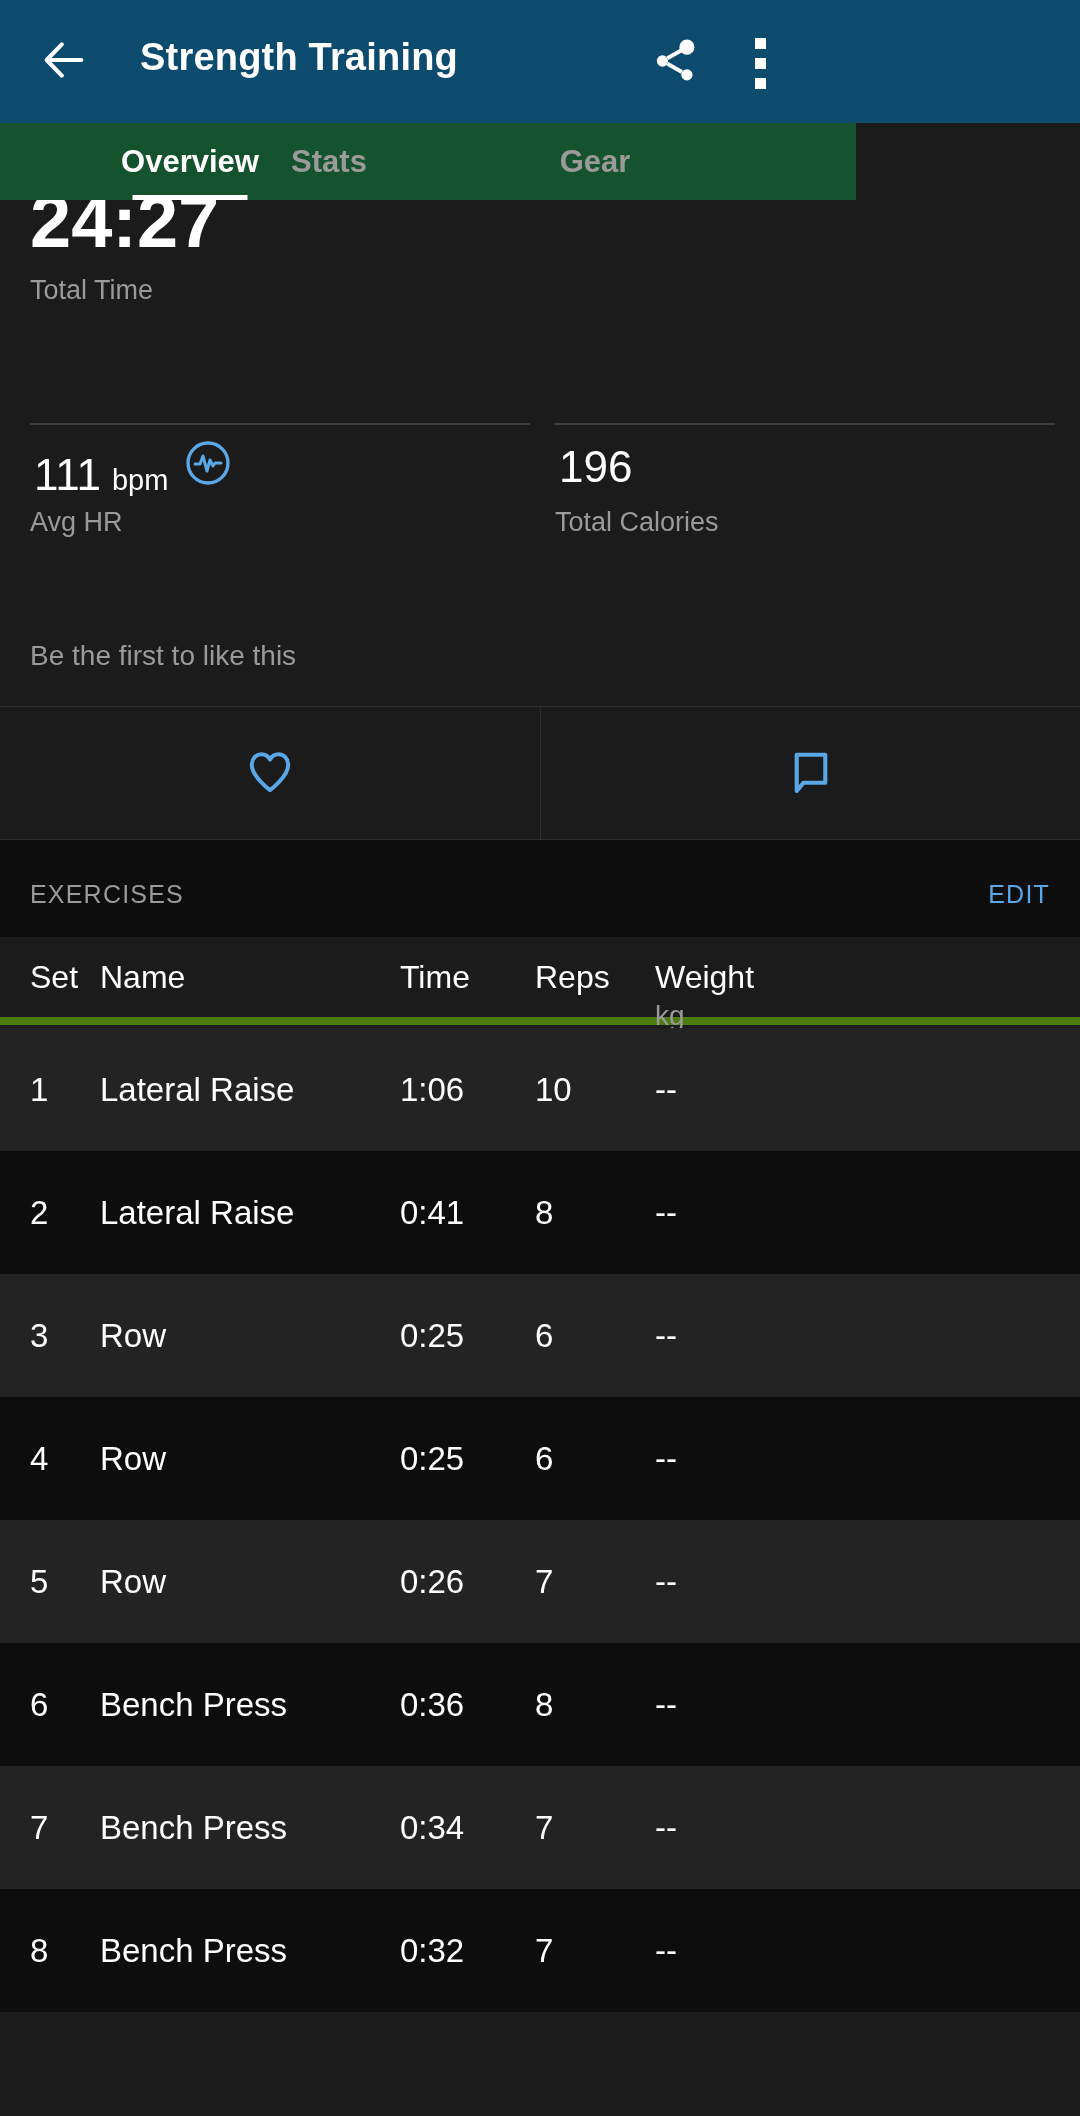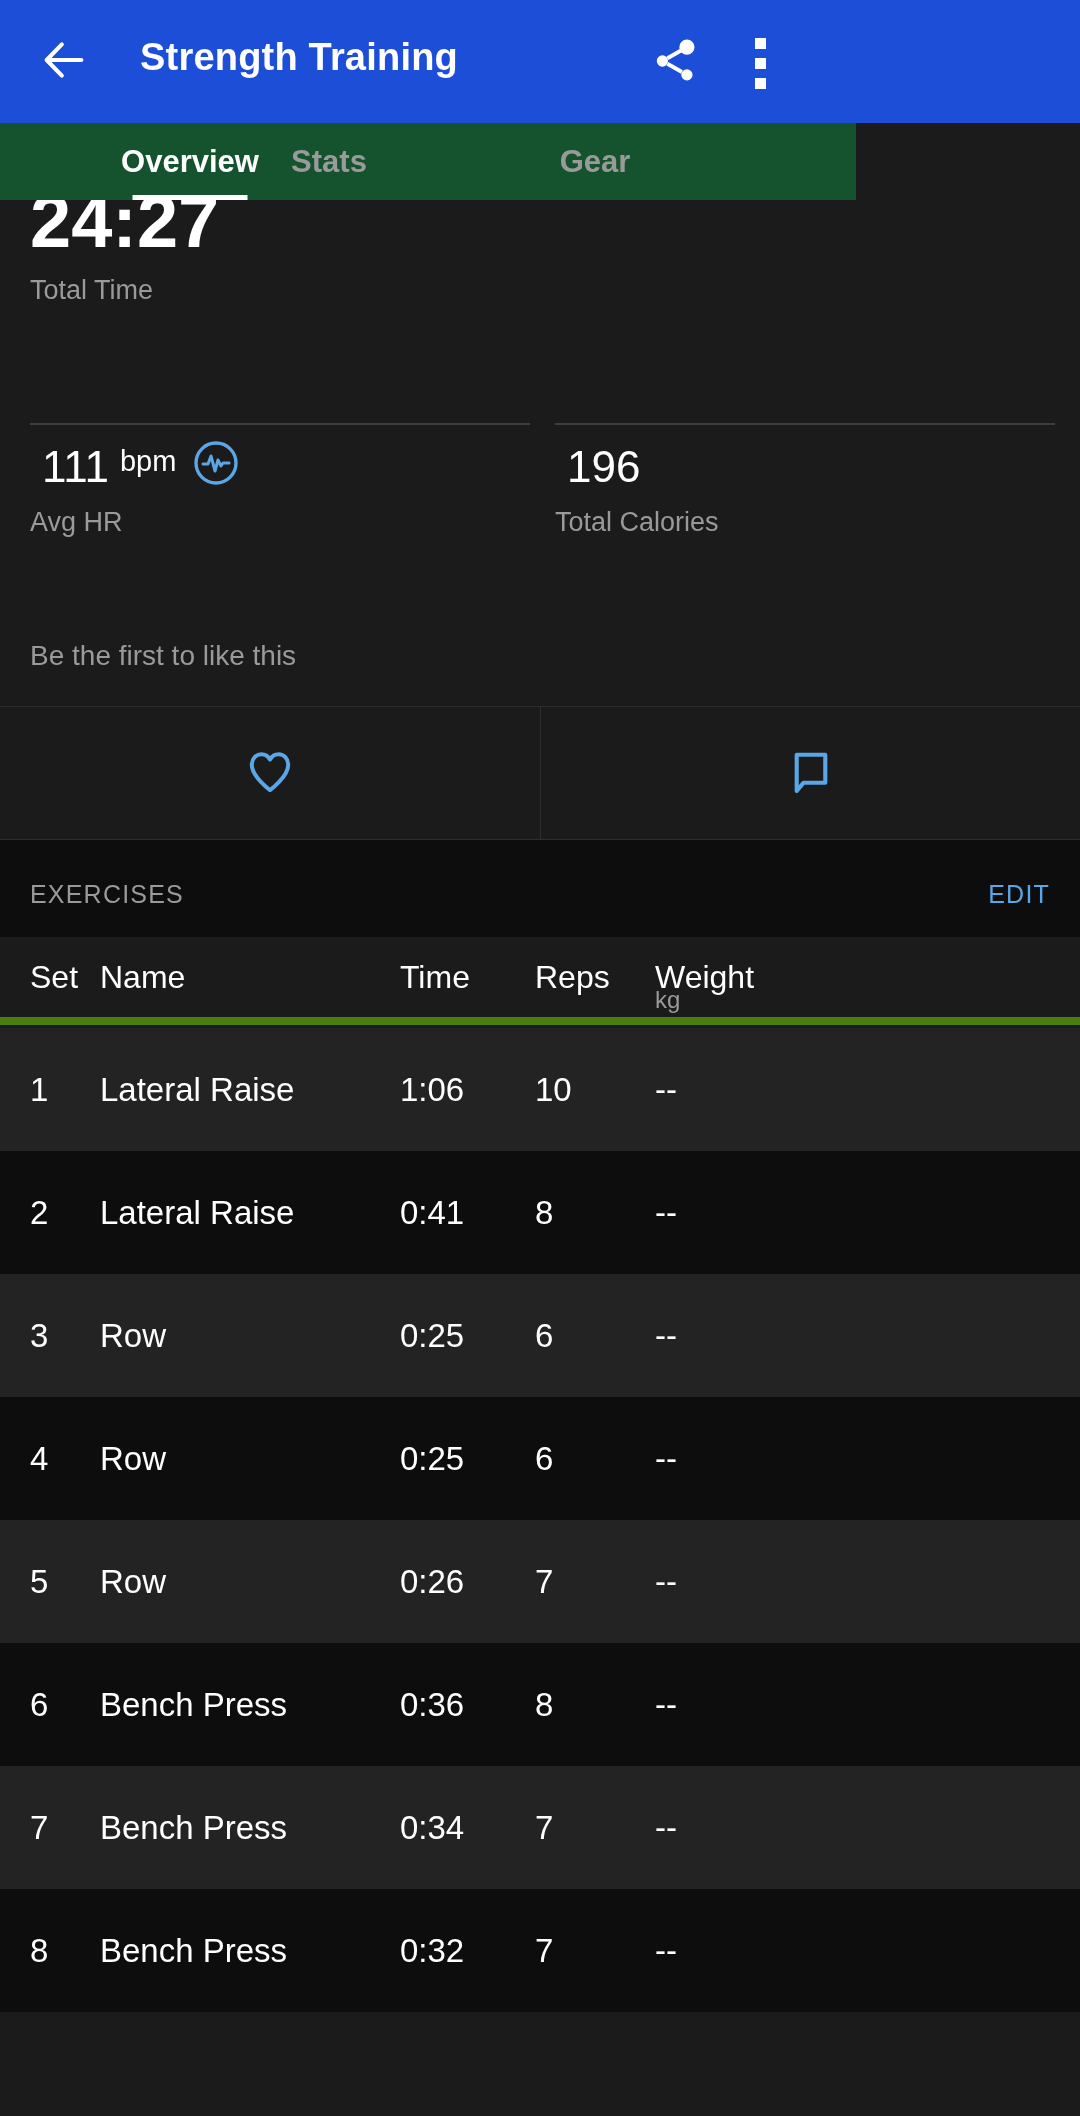--- a/index.html
+++ b/index.html
@@ -6,21 +6,21 @@
   html, body {
     width:1080px; height:2116px;
     background:#000;
     font-family:"Liberation Sans", sans-serif;
     overflow:hidden;
   }
 
   
   .appbar{
     position:absolute; top:0; left:0; width:1080px; height:123px;
-    background:#1d4ed8; z-index:30;
+    background:#0c4a6e; z-index:30;
   }
   .back-btn{
     position:absolute; left:30px; top:28px; width:68px; height:68px;
     display:flex; align-items:center; justify-content:center; cursor:pointer;
   }
   .title{
     position:absolute; left:140px; top:36px;
     font-size:38px; color:#fff; font-weight:bold; letter-spacing:.2px;
   }
   .share-btn{
@@ -66,21 +66,21 @@
     font-size:27px; color:#9a9a9a;
   }
 
   
   .statrow{ position:absolute; top:423px; left:0; width:1080px; height:120px; }
   .stat{ position:absolute; top:0; }
   .stat.left{ left:30px; width:500px; }
   .stat.right{ left:555px; width:500px; }
   .stat .rule{ width:100%; height:2px; background:#3d3d3d; }
   .stat .valwrap{
-    position:absolute; top:22px; left:12px; display:flex; align-items:flex-start;
+    position:absolute; top:22px; left:4px; display:flex; align-items:flex-end;
   }
   .stat .big{ font-size:44px; color:#fff; line-height:1; }
   .stat .unit{ font-size:29px; color:#fff; margin-left:11px; }
   .hr-icon{ margin-left:16px; position:relative; top:-6px; }
   .stat .sub{
     position:absolute; top:84px; left:0; font-size:27px; color:#9a9a9a;
   }
 
   .likes-text{
     position:absolute; top:640px; left:30px;
@@ -111,21 +111,21 @@
     position:absolute; right:30px; top:40px;
     font-size:25px; color:#5aa7e8; letter-spacing:1.2px; cursor:pointer;
   }
 
   
   .thead{
     position:absolute; top:937px; left:0; width:1080px; height:88px;
     background:#1b1b1b; border-bottom:8px solid #4d7c0f;
   }
   .th{ position:absolute; top:22px; font-size:32px; color:#fff; }
-  .th-sub{ position:absolute; top:49px; font-size:24px; color:#9a9a9a; }
+  .th-sub{ position:absolute; top:63px; font-size:28px; color:#9a9a9a; }
 
   .rows{ position:absolute; top:1028px; left:0; width:1080px; }
   .row{
     position:relative; width:1080px; height:123px;
   }
   .row.odd{ background:#232323; }
   .row.even{ background:#0d0d0d; }
   .cell{
     position:absolute; top:50%; transform:translateY(-50%);
     font-size:33px; color:#fff; white-space:nowrap;

